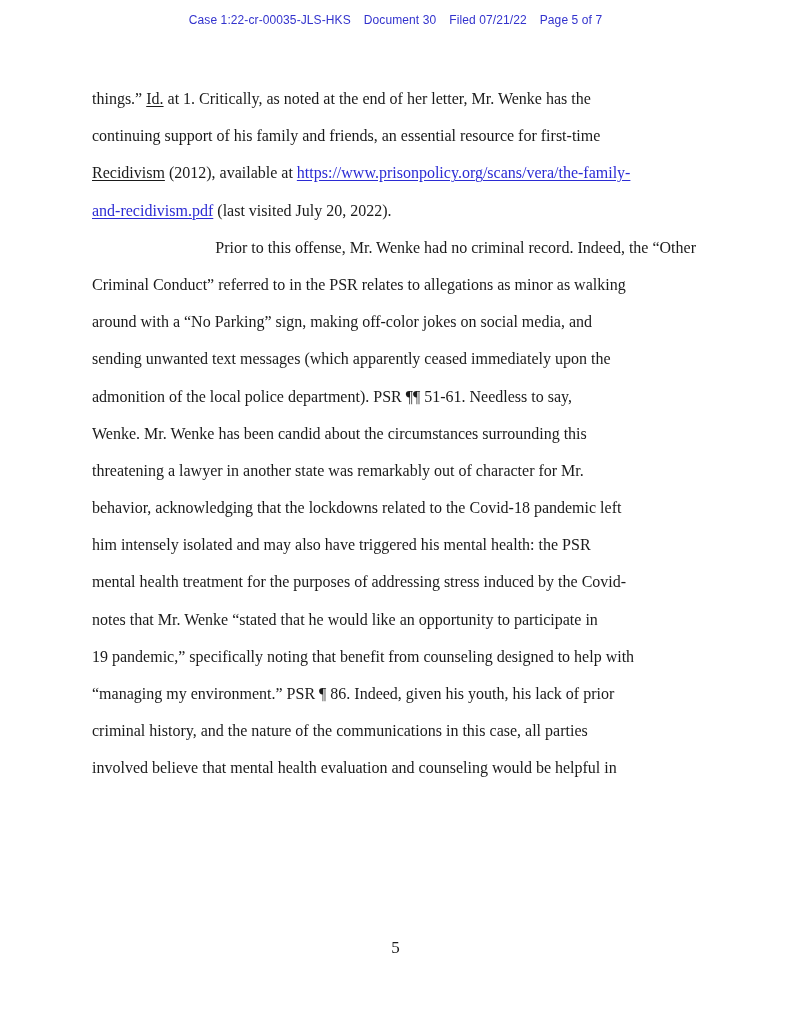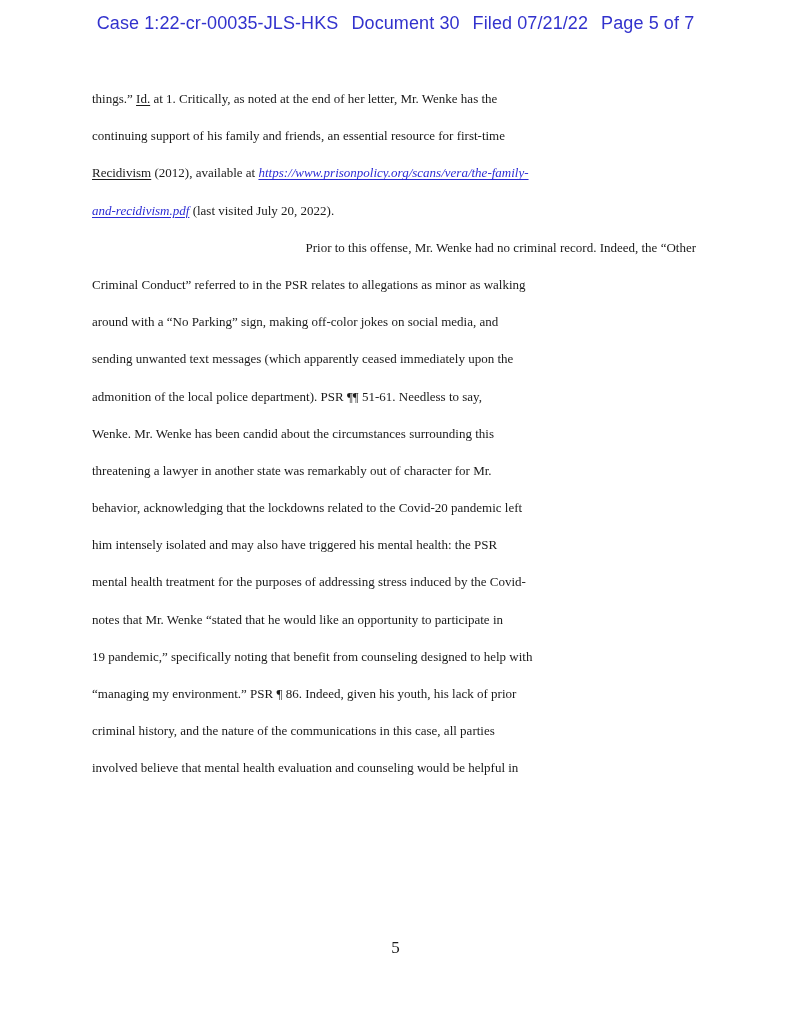--- a/index.html
+++ b/index.html
@@ -25,51 +25,50 @@
   }
 
   
   .ecf-header {
     position: absolute;
     top: 13px;
     left: 0;
     width: 791px;
     text-align: center;
     font-family: "Liberation Sans", "DejaVu Sans", sans-serif;
-    font-size: 18px;
+    font-size: 12px;
     letter-spacing: 0.1px;
     color: #3232cd;
     white-space: nowrap;
   }
   .ecf-header .seg { display: inline-block; }
   .ecf-gap { display: inline-block; width: 13px; }
 
   
   .body-block {
     position: absolute;
     left: 92px;
     top: 80px;
     width: 604px;
   }
 
   .tline {
-    font-size: 13px;
+    font-size: 16px;
     line-height: 37.2px;
     height: 37.2px;
     white-space: nowrap;
     color: #1a1a1a;
   }
   .tline.indent { padding-left: 48px; text-align: right; }
 
   .u { text-decoration: underline; text-underline-offset: 2px; }
   .link {
     color: #2b2bd4;
     text-decoration: underline;
     text-underline-offset: 2px;
-    font-style: italic;
   }
 
   
   .page-number {
     position: absolute;
     top: 938px;
     left: 0;
     width: 791px;
     text-align: center;
     font-size: 17px;
@@ -90,21 +89,21 @@
       <div class="tline"><span>continuing support of his family and friends, an essential resource for first-time</span></div>
       <div class="tline"><span class="u">Recidivism</span><span> (2012), available at </span><span class="link">https://www.prisonpolicy.org/scans/vera/the-family-</span></div>
       <div class="tline"><span class="link">and-recidivism.pdf</span><span> (last visited July 20, 2022).</span></div>
       <div class="tline indent"><span>Prior to this offense, Mr. Wenke had no criminal record.  Indeed, the “Other</span></div>
       <div class="tline"><span>Criminal Conduct” referred to in the PSR relates to allegations as minor as walking</span></div>
       <div class="tline"><span>around with a “No Parking” sign, making off-color jokes on social media, and</span></div>
       <div class="tline"><span>sending unwanted text messages (which apparently ceased immediately upon the</span></div>
       <div class="tline"><span>admonition of the local police department).  PSR ¶¶ 51-61.  Needless to say,</span></div>
       <div class="tline"><span>Wenke.  Mr. Wenke has been candid about the circumstances surrounding this</span></div>
       <div class="tline"><span>threatening a lawyer in another state was remarkably out of character for Mr.</span></div>
-      <div class="tline"><span>behavior, acknowledging that the lockdowns related to the Covid-20 pandemic left</span></div>
+      <div class="tline"><span>behavior, acknowledging that the lockdowns related to the Covid-18 pandemic left</span></div>
       <div class="tline"><span>him intensely isolated and may also have triggered his mental health: the PSR</span></div>
       <div class="tline"><span>mental health treatment for the purposes of addressing stress induced by the Covid-</span></div>
       <div class="tline"><span>notes that Mr. Wenke “stated that he would like an opportunity to participate in</span></div>
       <div class="tline"><span>19 pandemic,” specifically noting that benefit from counseling designed to help with</span></div>
       <div class="tline"><span>“managing my environment.”  PSR ¶ 86.  Indeed, given his youth, his lack of prior</span></div>
       <div class="tline"><span>criminal history, and the nature of the communications in this case, all parties</span></div>
       <div class="tline"><span>involved believe that mental health evaluation and counseling would be helpful in</span></div>
     </div>
 
   <div class="page-number">5</div>

